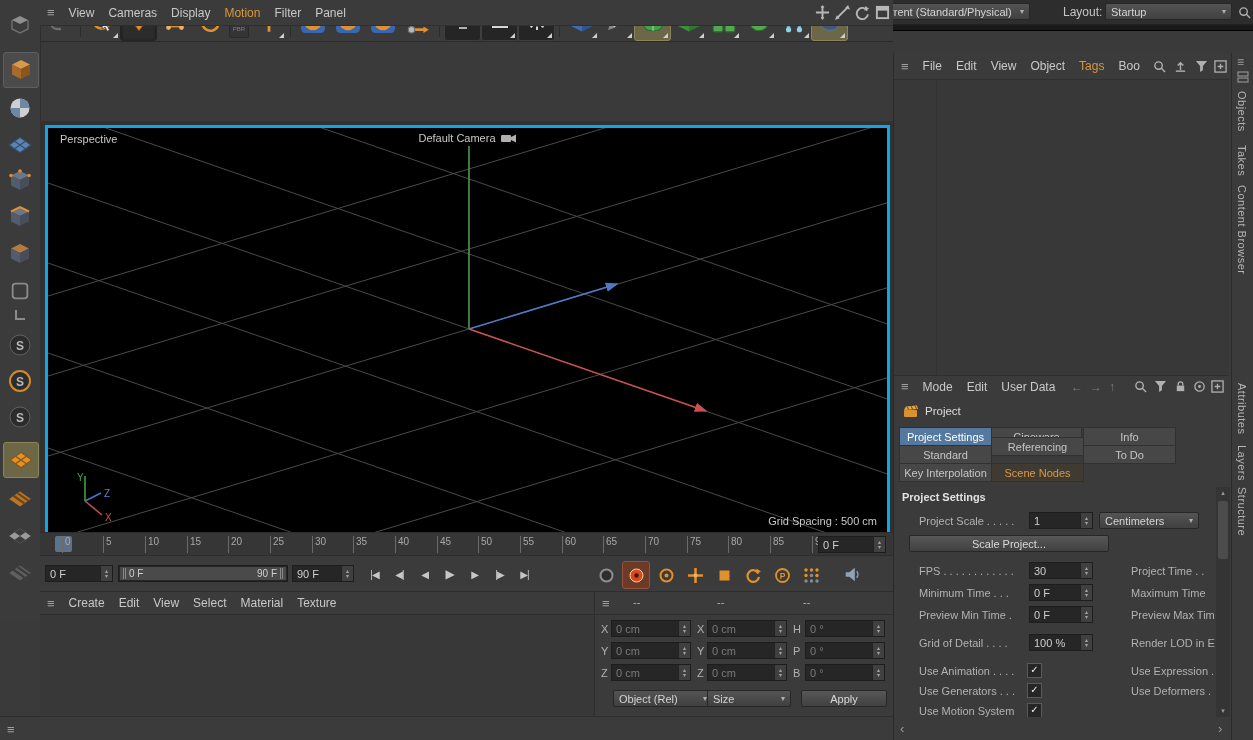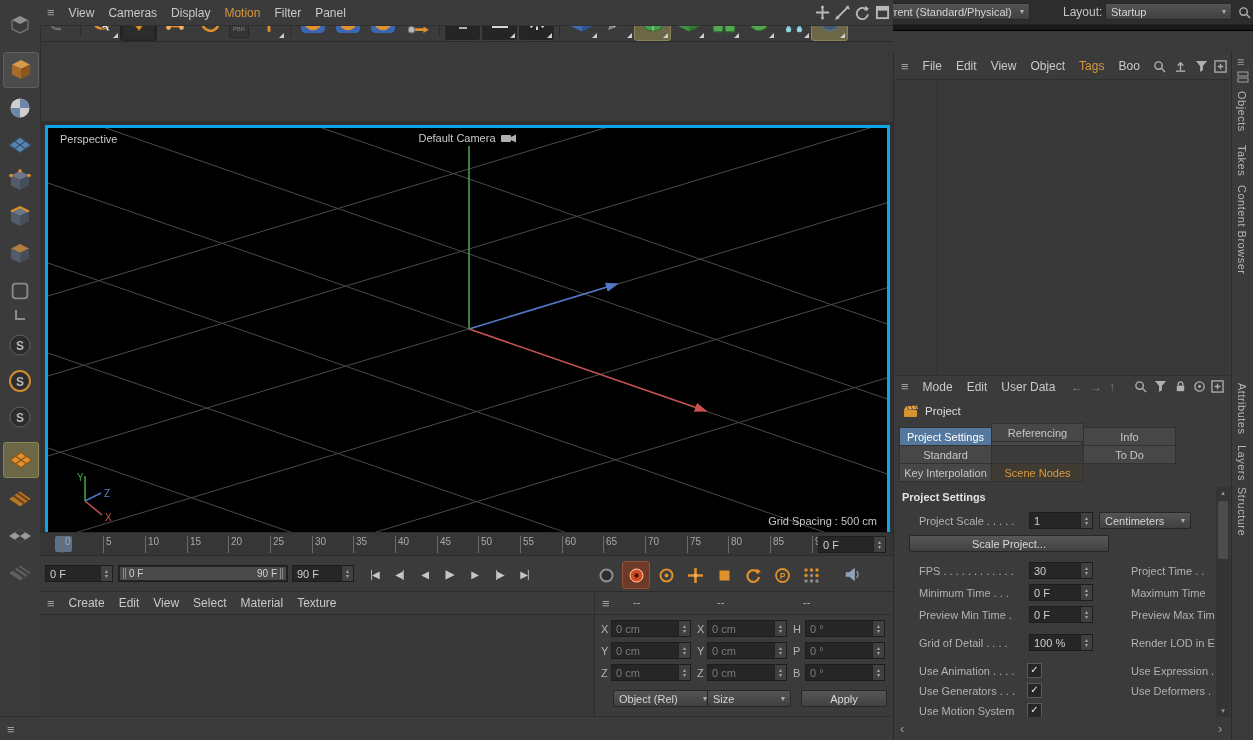--- a/index.html
+++ b/index.html
@@ -757,36 +757,36 @@
         <path d="M1 7l2-3.5 11-1L15 6z" fill="#e8a94f"></path>
         <path d="M4 3.6l1.6 2.8M8 3.2l1.6 2.8M12 2.9l1.6 2.8" stroke="#7a4e12" stroke-width="1.1"></path>
       </svg>
     <span style="font-size:11.5px;color:#dcdcdc">Project</span>
   </div>
 
   <div class="atab on" style="left:5px;top:374px;width:93px">Project Settings</div>
   <div class="atab" style="left:97px;top:374px;width:91px">Cineware</div>
   <div class="atab" style="left:189px;top:374px;width:93px">Info</div>
   <div class="atab" style="left:5px;top:392px;width:93px">Standard</div>
-  <div class="atab" style="left:97px;top:370px;width:93px">Referencing</div>
+  <div class="atab" style="left:97px;top:384px;width:93px">Referencing</div>
   <div class="atab" style="left:189px;top:392px;width:93px">To Do</div>
   <div class="atab" style="left:5px;top:410px;width:93px">Key Interpolation</div>
   <div class="atab nod" style="left:97px;top:410px;width:93px">Scene Nodes</div>
 
   <div class="abs" style="left:0;top:434px;width:322px;height:230px;overflow:hidden">
     <span class="abs" style="left:8px;top:4px;font-size:11px;font-weight:bold;color:#e2e2e2">Project Settings</span>
     <span class="lbl" style="left:25px;top:28px">Project Scale . . . . .</span>
     <div class="fld" style="left:135px;top:25px;width:64px">
         <span class="v">1</span>
         <span class="spin">
           <span>▴</span>
           <span>▾</span>
         </span>
       </div>
-    <div class="dd" style="left:205px;top:25px;width:92px">
+    <div class="dd" style="left:205px;top:25px;width:100px">
         <span>Centimeters</span>
         <span class="car">▾</span>
       </div>
     <div class="btn" style="left:15px;top:48px;width:200px">
         <span>Scale Project...</span>
       </div>
     <span class="lbl" style="left:25px;top:78px">FPS . . . . . . . . . . . .</span>
     <div class="fld" style="left:135px;top:75px;width:64px">
         <span class="v">30</span>
         <span class="spin">

